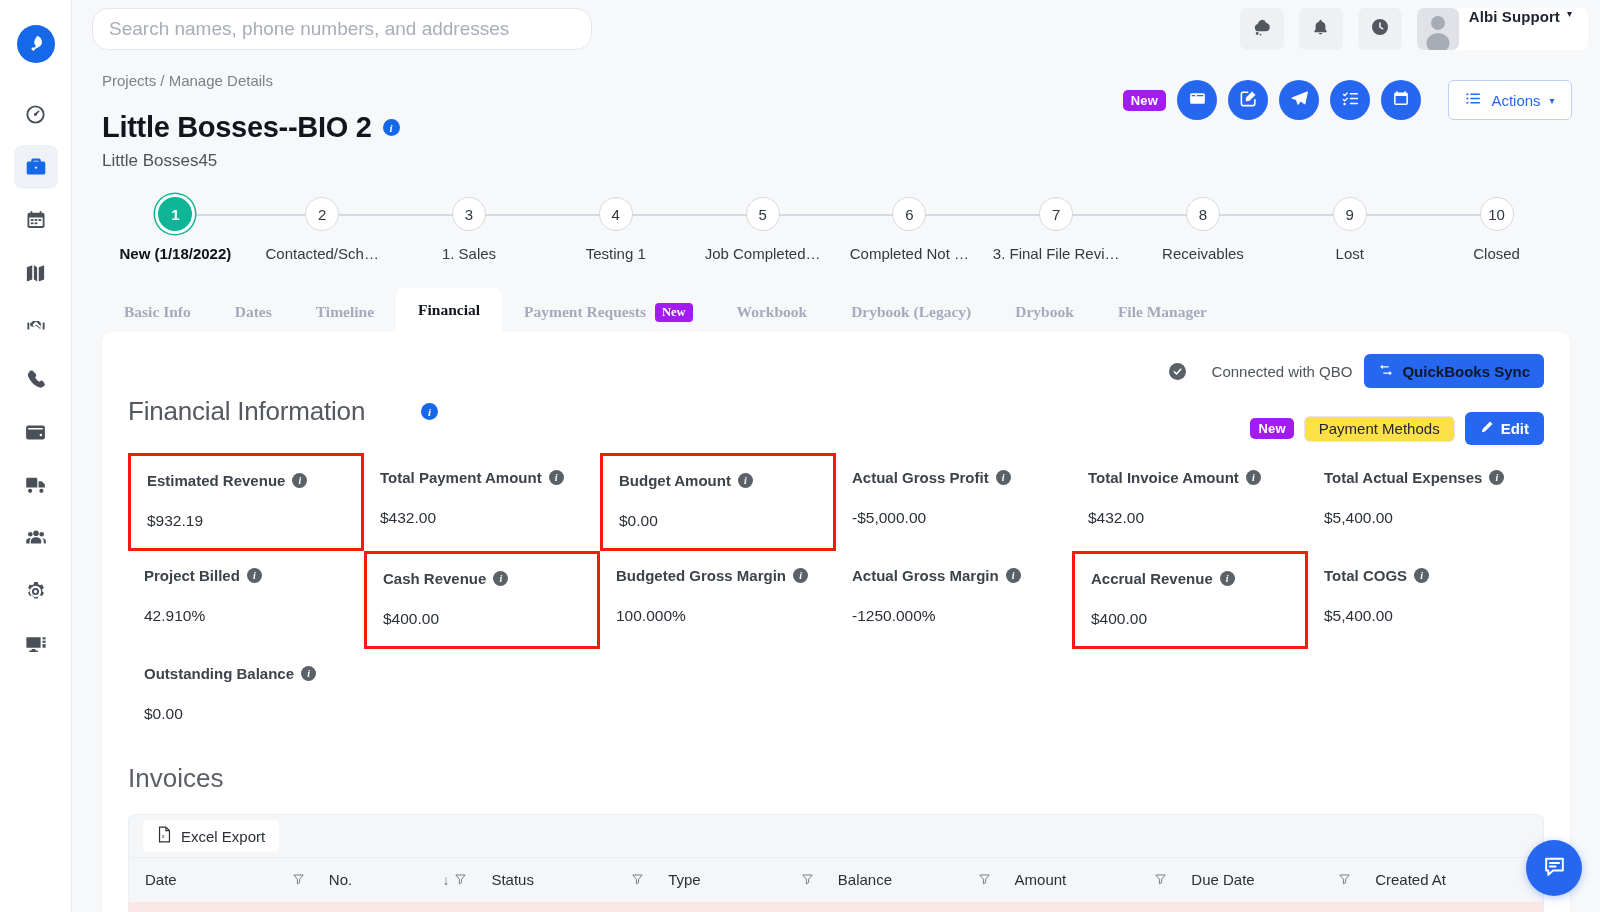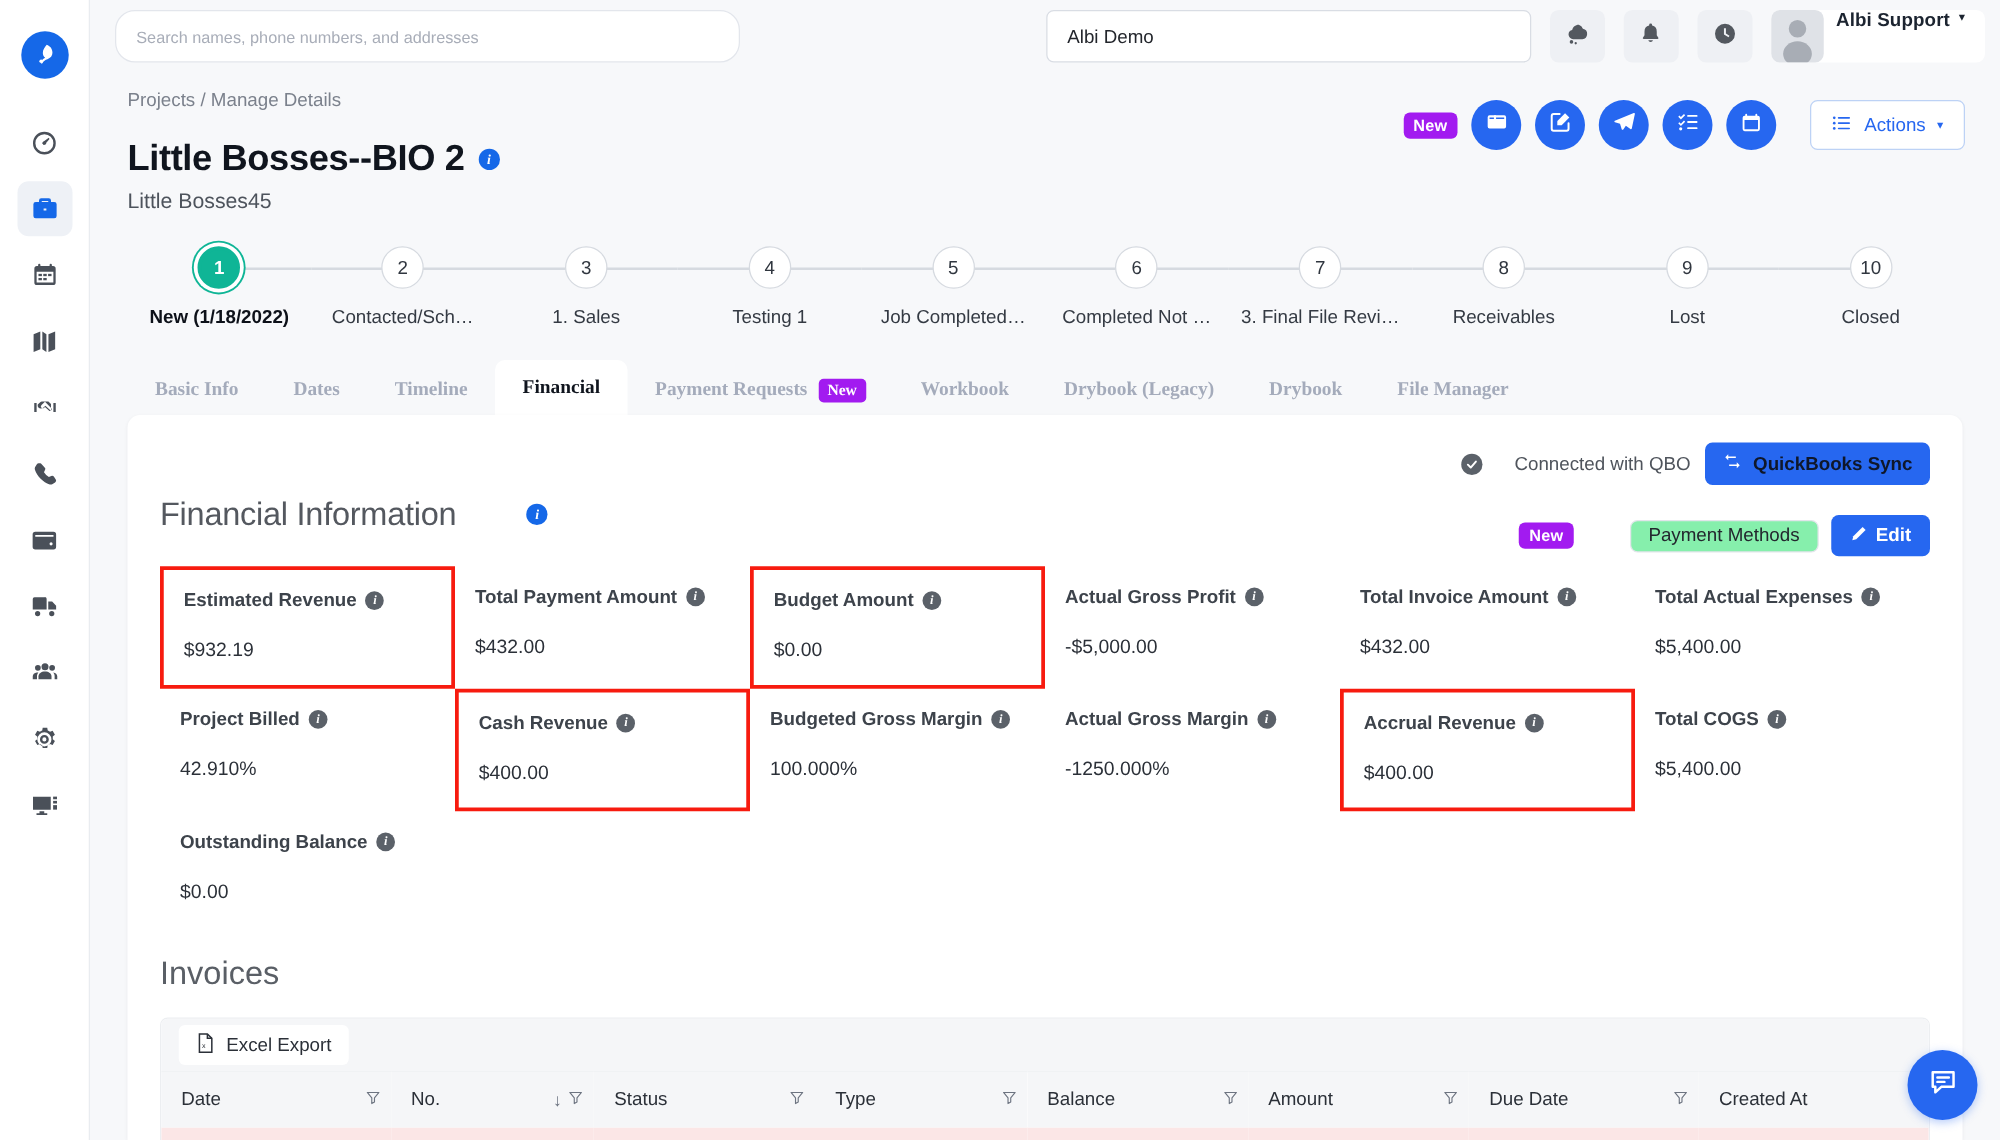--- a/index.html
+++ b/index.html
@@ -40,21 +40,21 @@
   .main { flex: 1 1 auto; height: 912px; position: relative; background: #f7f8fa; overflow: hidden; }
 
   
   .topbar {
     height: 58px; display: flex; align-items: center;
     padding: 0 12px 0 20px; gap: 10px; background: #f7f8fa;
   }
   .search-box {
     width: 500px; height: 42px; background: #fff;
     border: 1px solid #e3e6ec; border-radius: 16px;
-    padding: 0 16px; font-size: 13px; color: #3b4048;
+    padding: 0 16px; font-size: 19px; color: #3b4048;
     font-family: "Liberation Sans", sans-serif; outline: none;
   }
   .search-box::placeholder { color: #a8adb8; }
   .topbar-spacer { flex: 1 1 auto; }
   .demo-box {
     width: 388px; height: 42px; background: #fff;
     border: 1px solid #d9dde4; border-radius: 6px;
     padding: 0 16px; font-size: 15px; color: #23262c;
     display: flex; align-items: center;
     font-family: "Liberation Sans", sans-serif;
@@ -160,22 +160,22 @@
   .qb-sync-btn {
     background: #2667f0; color: #0f172a; border-radius: 6px; height: 34px;
     display: flex; align-items: center; gap: 8px; padding: 0 14px;
     font-size: 15px; font-weight: 600; cursor: pointer;
   }
 
   .fin-head-row { display: flex; align-items: center; margin-top: 8px; position: relative; gap: 36px; }
   .fin-title { font-size: 26px; color: #54585f; letter-spacing: -.2px; }
   .fin-actions { position: absolute; right: 0; top: 16px; display: flex; align-items: center; gap: 10px; }
   .pm-btn {
-    height: 26px; background: #86efac; border: 1px solid #e2e5ea; border-radius: 6px;
-    padding: 0 14px; display: flex; align-items: center; font-size: 15px; color: #23272e; cursor: pointer; margin-left: 35px;
+    height: 26px; background: #fde047; border: 1px solid #e2e5ea; border-radius: 6px;
+    padding: 0 14px; display: flex; align-items: center; font-size: 15px; color: #23272e; cursor: pointer;
   }
   .edit-btn {
     height: 33px; background: #2667f0; color: #fff; border-radius: 6px;
     padding: 0 15px; display: flex; align-items: center; gap: 7px; font-size: 15px;
     font-weight: 600; cursor: pointer;
   }
 
   
   .fin-grid {
     margin-top: 26px; display: grid; grid-template-columns: repeat(6, 1fr);
@@ -345,23 +345,20 @@
         </svg>
       </span>
     </div>
   </div>
 
   <div class="main">
 
     <div class="topbar">
       <input class="search-box" type="text" placeholder="Search names, phone numbers, and addresses" style="">
       <div class="topbar-spacer"></div>
-      <div class="demo-box">
-        <span>Albi Demo</span>
-      </div>
       <div class="icon-btn">
         <span>
           <svg width="20" height="20" viewBox="0 0 24 24" fill="currentColor">
             <path d="M13.2 3.4c-3.3 0-5.7 2.3-6.3 5.1A4.4 4.4 0 0 0 3.4 12.8a4.5 4.5 0 0 0 4.6 4.4h8.6a5 5 0 0 0 .6-9.9 6.3 6.3 0 0 0-4-3.9z"></path>
             <circle cx="6.2" cy="19.8" r="1.7"></circle>
               <circle cx="10.3" cy="21.1" r="1.1"></circle>
           </svg>
         </span>
       </div>
       <div class="icon-btn">

